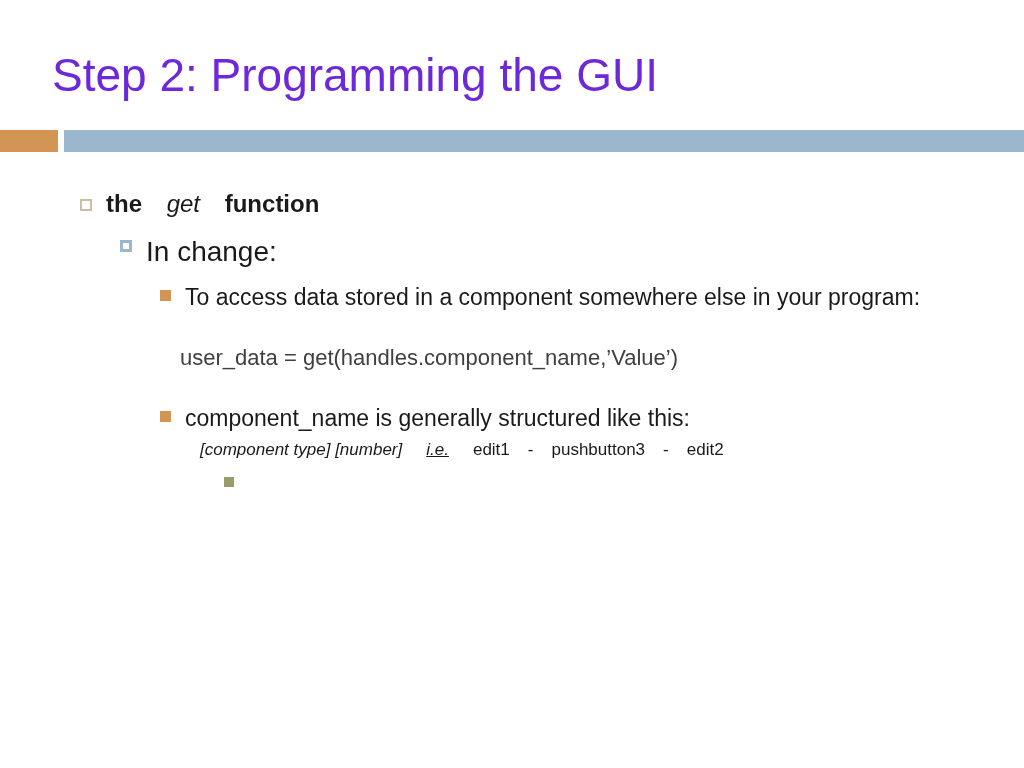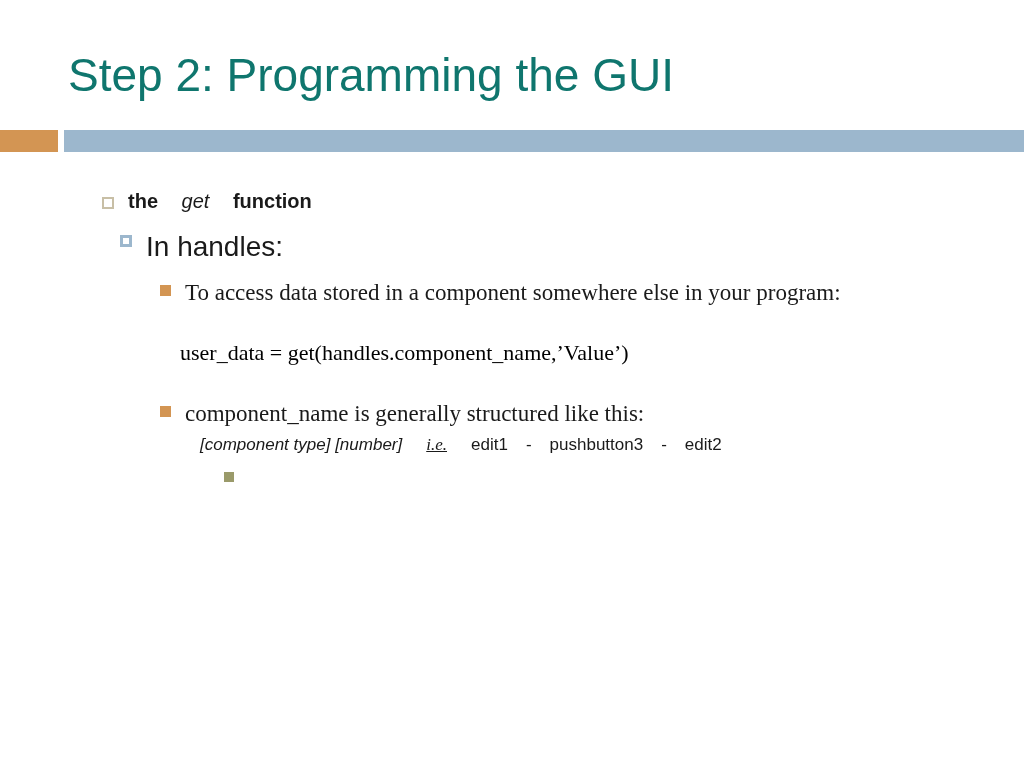--- a/index.html
+++ b/index.html
@@ -8,24 +8,24 @@
     height: 768px;
     background: #ffffff;
     font-family: Arial, Helvetica, sans-serif;
     position: relative;
     overflow: hidden;
   }
   .title {
     font-family: "Segoe UI Light", "Segoe UI", Arial, sans-serif;
     font-size: 46px;
     font-weight: 300;
-    color: #0f766e;
+    color: #6d28d9;
     position: absolute;
     top: 48px;
-    left: 68px;
+    left: 52px;
   }
   .accent-bar {
     position: absolute;
     top: 130px;
     left: 0;
     height: 22px;
     width: 100%;
     display: flex;
   }
   .accent-orange {
@@ -45,23 +45,22 @@
   }
   .content {
     position: absolute;
     top: 190px;
     left: 80px;
     right: 50px;
   }
   .row1 {
     display: flex;
     align-items: center;
-    font-size: 20px;
+    font-size: 24px;
     color: #1a1a1a;
-    margin-left: 22px;
   }
   .sq {
     display: inline-block;
     flex-shrink: 0;
   }
   .sq-hollow {
     width: 12px; height: 12px;
     border: 2px solid #c8bfa6;
     margin-right: 14px;
     margin-top: 2px;
@@ -94,40 +93,39 @@
     font-size: 28px;
     color: #1a1a1a;
   }
   .lvl3 {
     margin-left: 80px;
     display: flex;
     align-items: flex-start;
     font-size: 23px;
     color: #1a1a1a;
     line-height: 1.35;
-    font-family: Liberation Serif, serif;
   }
   .lvl3 + .lvl3 { margin-top: 4px; }
   .spacer { height: 32px; }
   .code {
     margin-left: 100px;
-    font-family: Liberation Serif, serif;
+    font-family: Liberation Sans, sans-serif;
     font-size: 22px;
-    color: #000000;
+    color: #404040;
   }
   .lvl4 {
     margin-top: 6px;
     margin-left: 120px;
     display: flex;
     align-items: flex-start;
     font-size: 17px;
     color: #1a1a1a;
   }
   .lvl4 .italic { font-style: italic; }
-  .lvl4 .ul { text-decoration: underline; font-family: Liberation Serif, serif; }
+  .lvl4 .ul { text-decoration: underline; }
   .seg { margin-right: 24px; }
   .segd { margin: 0 18px; }
   .lvl5 {
     margin-top: 10px;
     margin-left: 144px;
     display: flex;
     align-items: flex-start;
     font-size: 20px;
     color: #1a1a1a;
   }
@@ -149,21 +147,21 @@
     <span class="sq sq-hollow"></span>
     <span class="lvl1-text">
       <span class="bold">the</span>
       <span class="italic">get</span>
       <span class="bold">function</span>
     </span>
   </div>
 
   <div class="lvl2">
     <span class="sq sq-blue"></span>
-    <span>In handles:</span>
+    <span>In change:</span>
   </div>
 
   <div class="lvl3" style="margin-top:14px;">
     <span class="sq sq-orange"></span>
     <span>To access data stored in a component somewhere else in your program:</span>
   </div>
 
   <div class="spacer"></div>
 
   <div class="code">user_data = get(handles.component_name,’Value’)</div>

